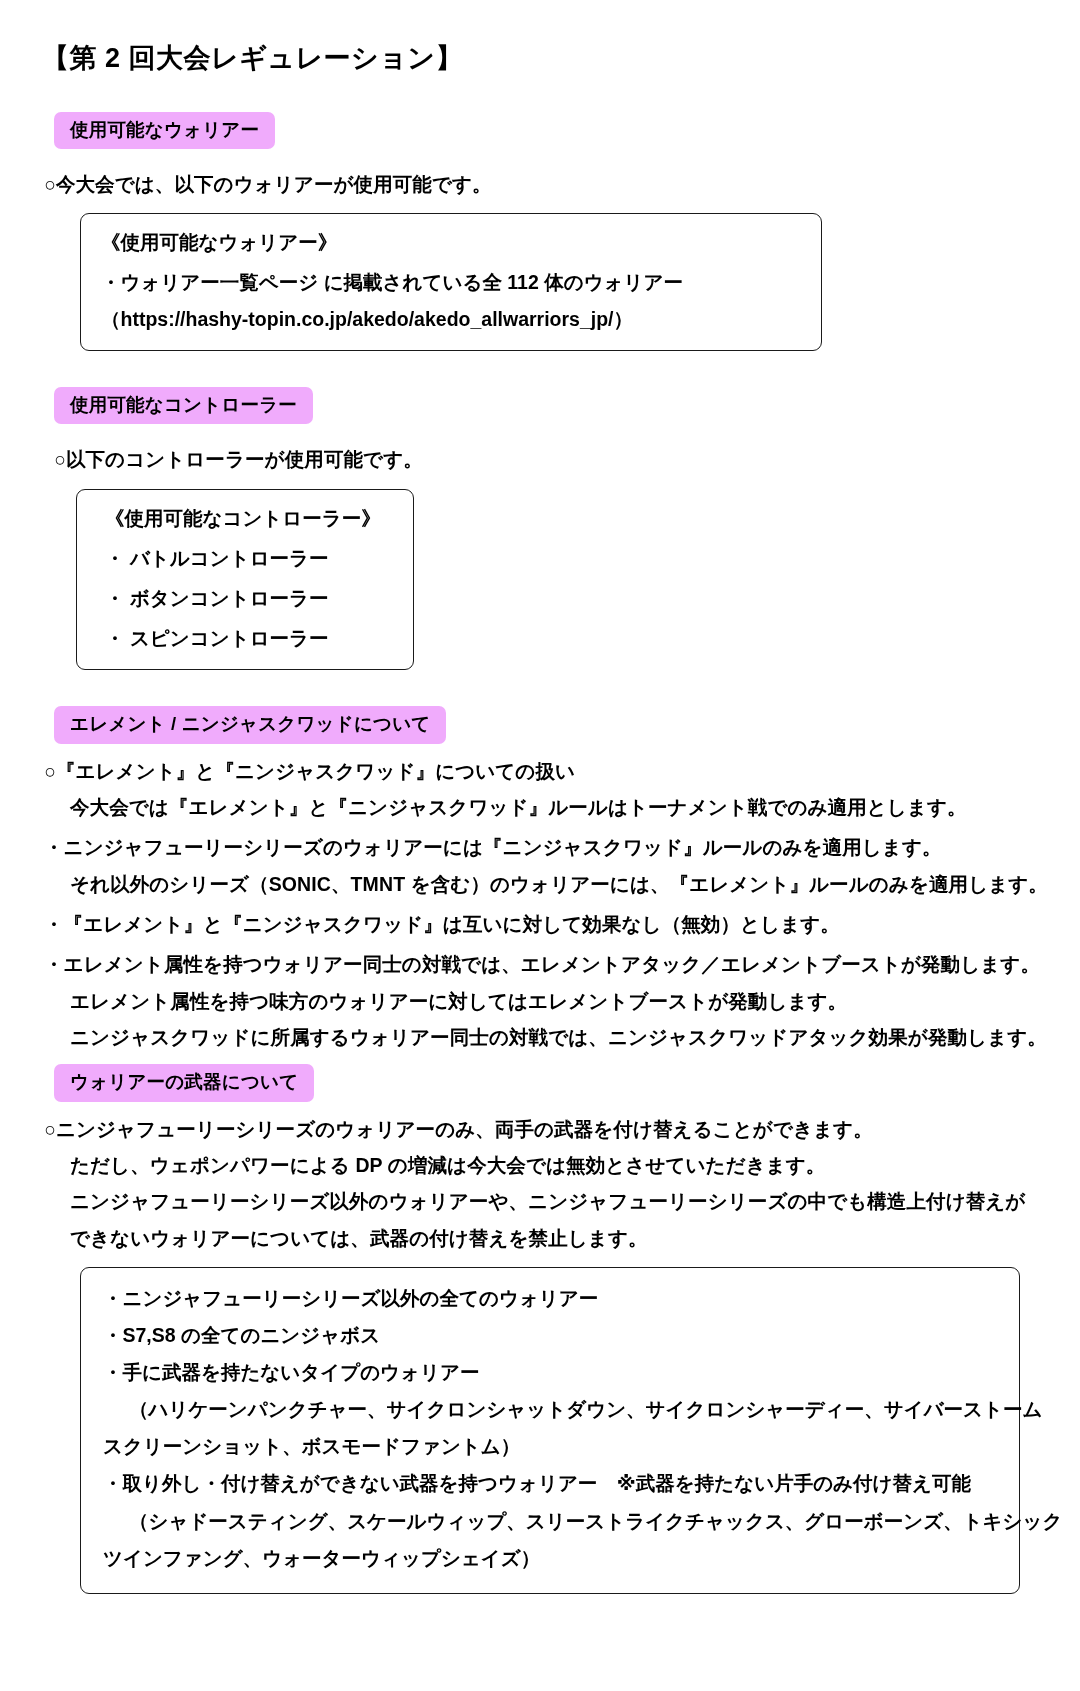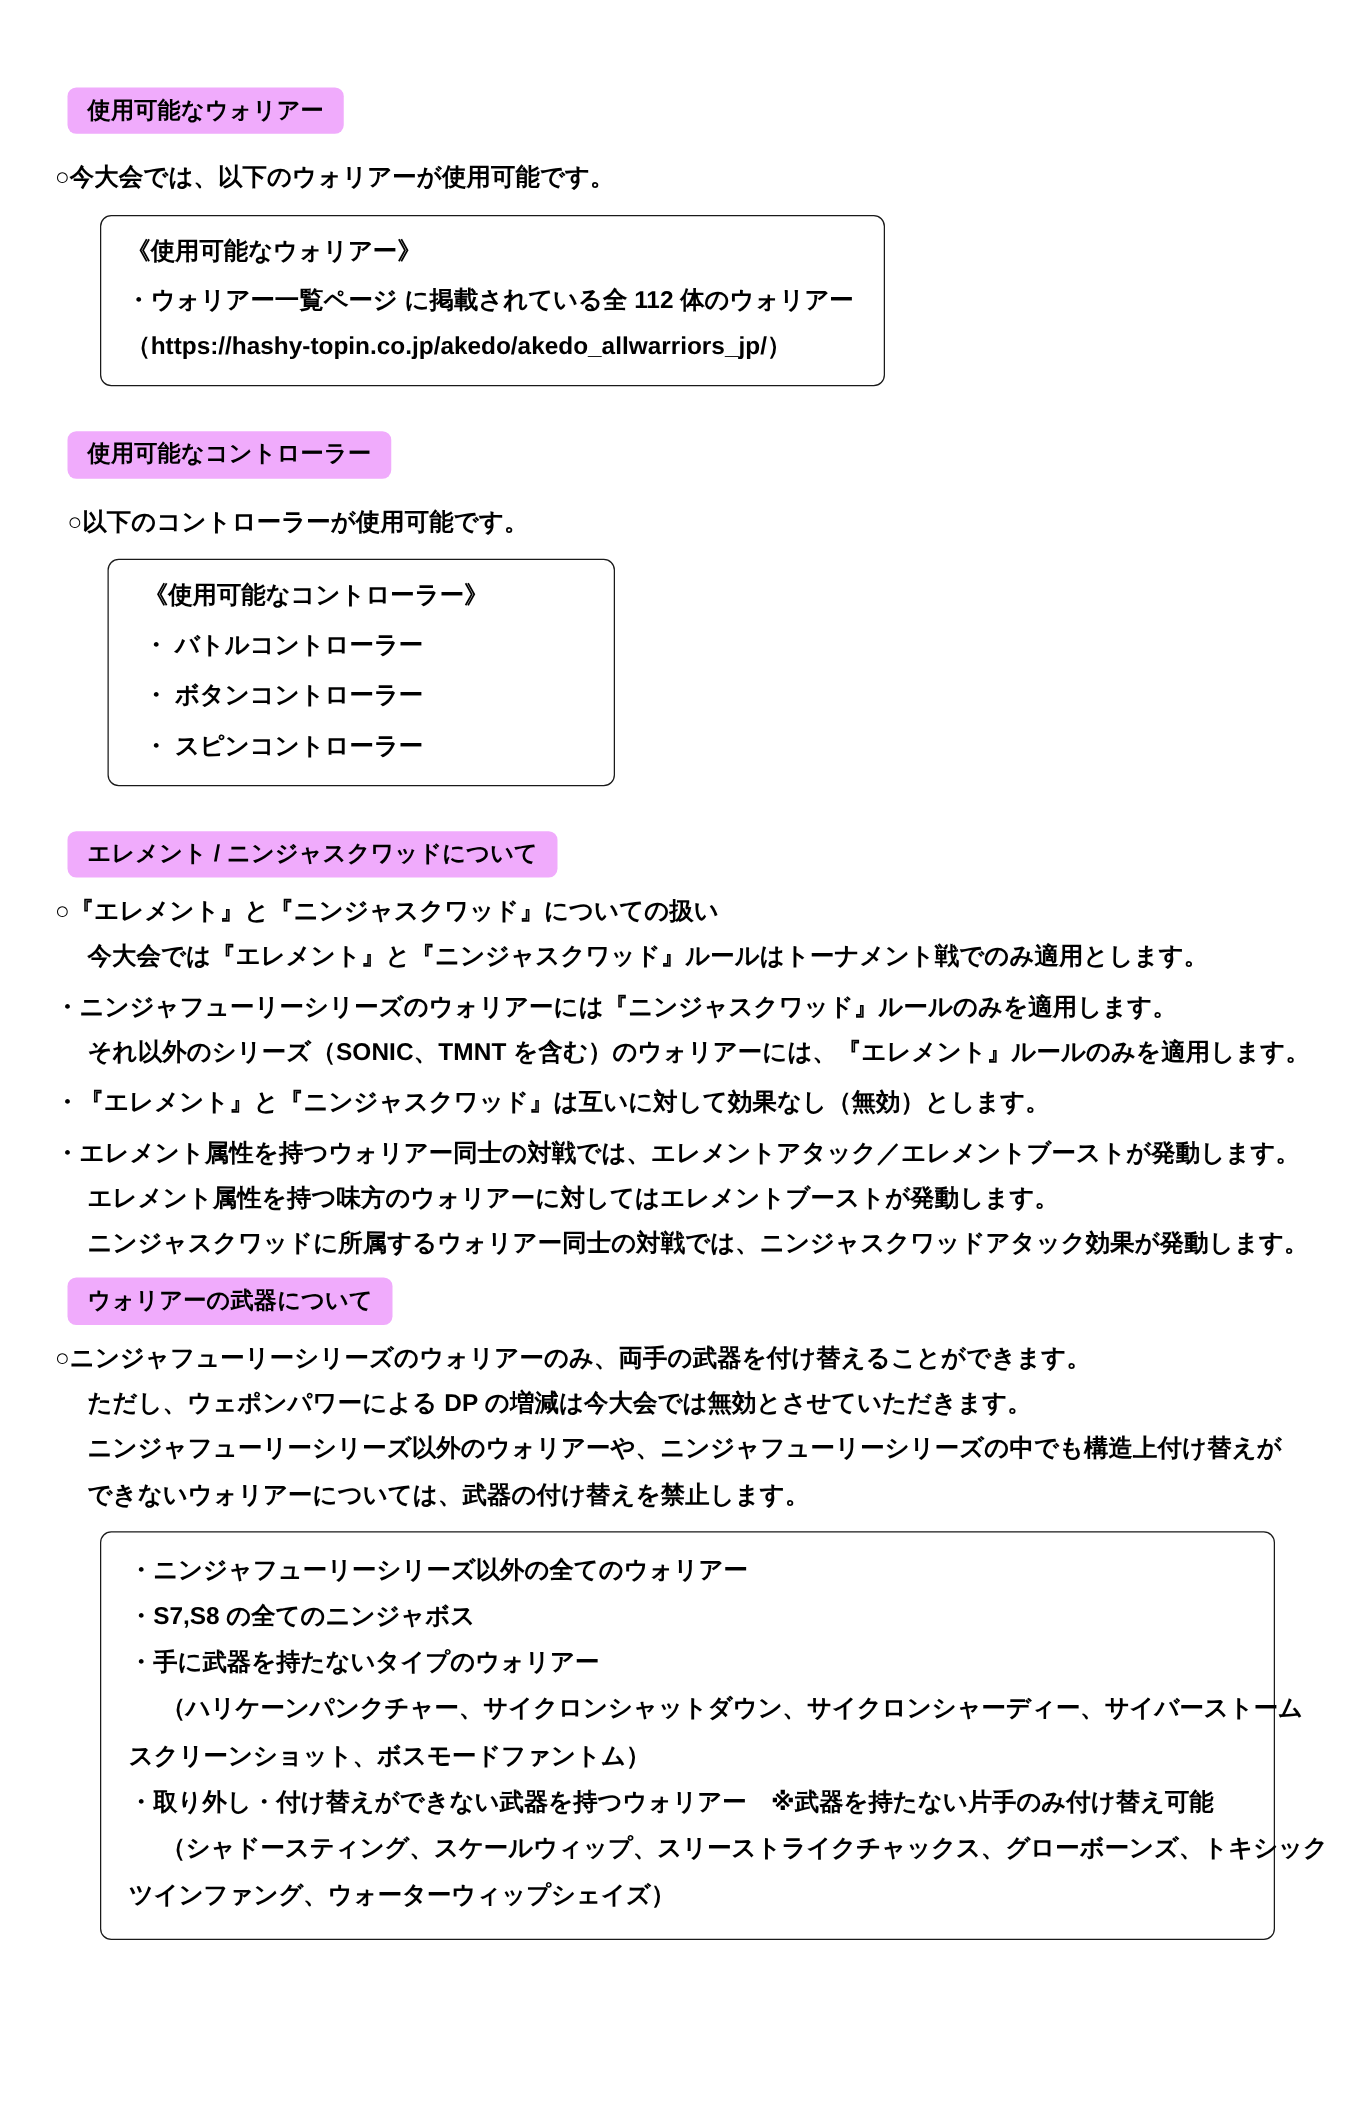--- a/index.html
+++ b/index.html
@@ -51,22 +51,22 @@
     white-space: nowrap;
   }
 
   .callout {
     box-sizing: border-box;
     border: 1.6px solid #1a1a1a;
     border-radius: 9px;
     margin-top: 16px;
     padding: 16px 20px 18px 20px;
   }
-  .callout.warriors { margin-left: 40px; width: 628px; }
-  .callout.controllers { margin-left: 46px; width: 406px; padding-left: 28px; }
+  .callout.warriors { margin-left: 40px; width: 742px; }
+  .callout.controllers { margin-left: 36px; width: 338px; padding-left: 28px; }
   .callout.weapons { margin-left: 40px; width: 940px; padding: 17px 22px 22px 22px; }
 
   .callout-title {
     font-size: 19.5px;
     font-weight: bold;
     line-height: 1.3;
     margin-bottom: 13px;
     white-space: nowrap;
   }
   .callout-line {
@@ -92,20 +92,21 @@
     white-space: nowrap;
     letter-spacing: 0.1px;
   }
   .bullet-line.cont { margin-left: 30px; margin-top: 10px; }
 </style>
 </head>
 <body>
 
 <div class="page">
 
+  <h1 class="doc-title">【第 2 回大会レギュレーション】</h1>
 
   <div class="chip-wrap">
     <span class="section-chip">使用可能なウォリアー</span>
   </div>
 
   <div class="para">○今大会では、以下のウォリアーが使用可能です。</div>
 
   <div class="callout warriors">
     <div class="callout-title">《使用可能なウォリアー》</div>
     <div class="callout-line first">・ウォリアー一覧ページ に掲載されている全 112 体のウォリアー</div>

